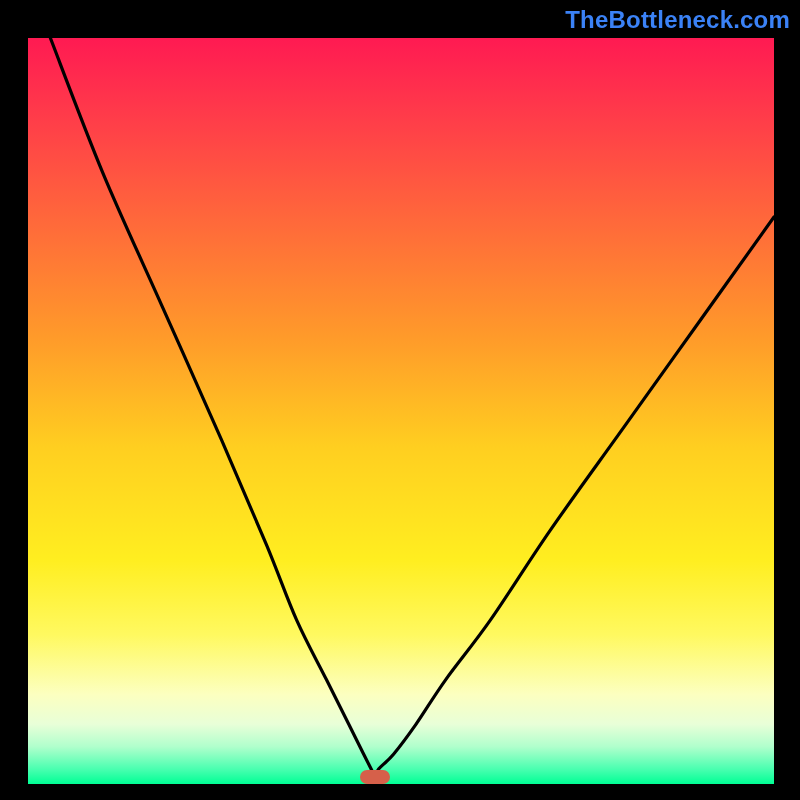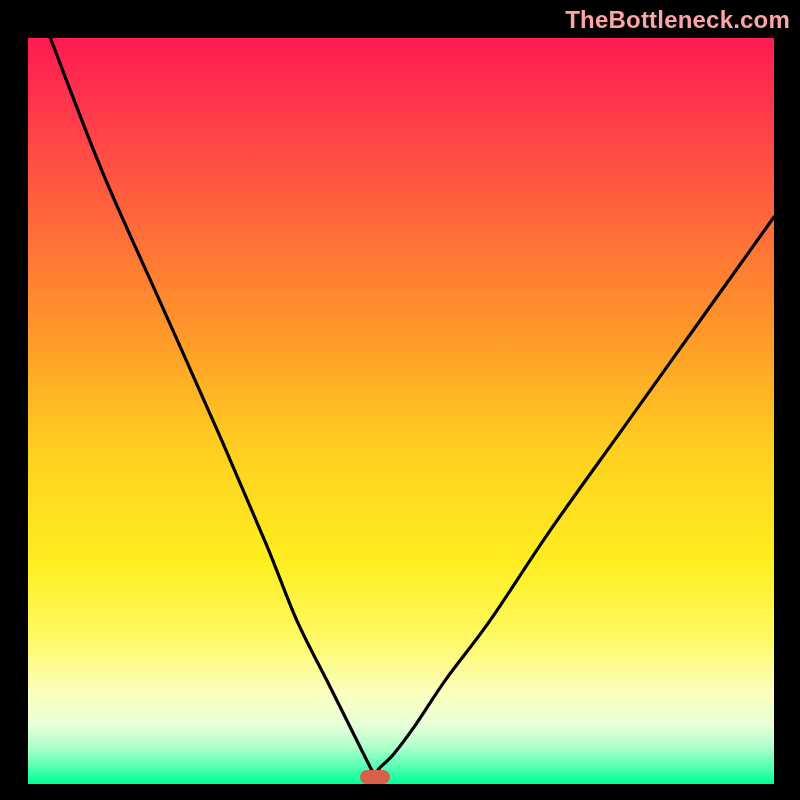--- a/index.html
+++ b/index.html
@@ -10,21 +10,21 @@
     height: 800px;
     background: #000;
   }
   .watermark {
     position: absolute;
     top: 6px;
     right: 10px;
     font-family: Arial, Helvetica, sans-serif;
     font-size: 24px;
     font-weight: 600;
-    color: #fca5a5;
+    color: #3b82f6;
     letter-spacing: 0.2px;
     z-index: 10;
   }
   .plot-area {
     position: absolute;
     left: 28px;
     top: 38px;
     width: 746px;
     height: 746px;
     background: linear-gradient(to bottom,

